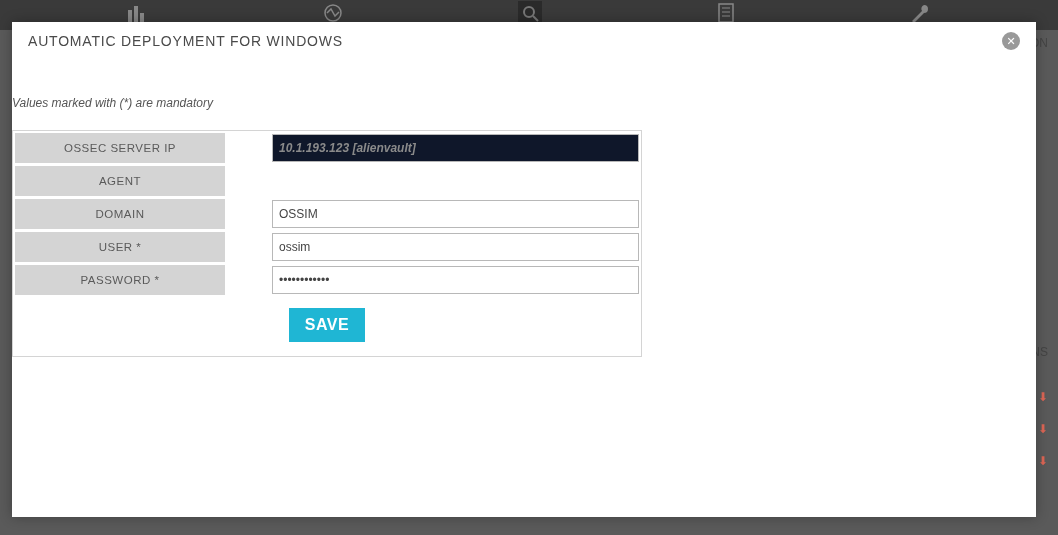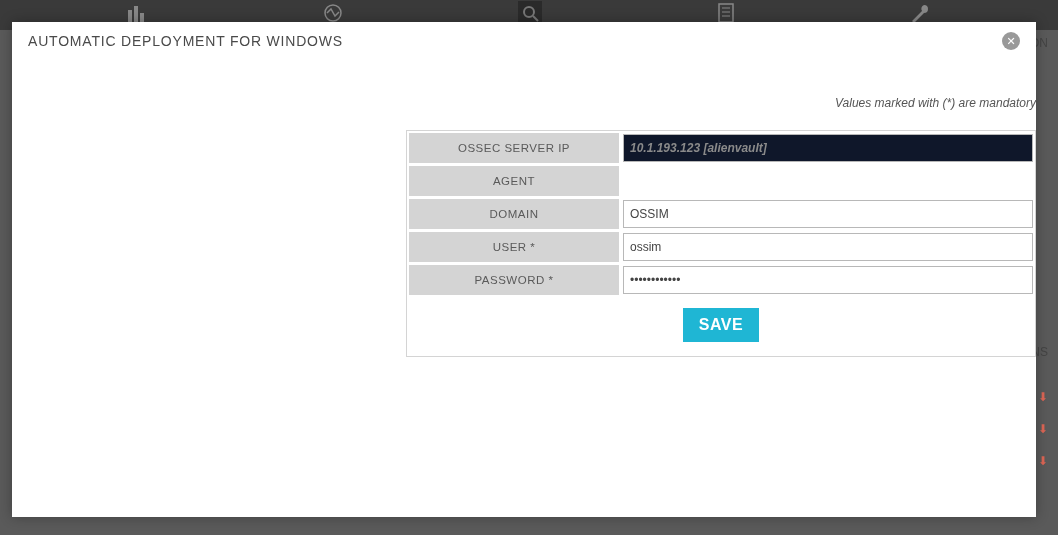--- a/index.html
+++ b/index.html
@@ -82,36 +82,37 @@
       align-items: center;
       justify-content: center;
       font-size: 11px;
       cursor: pointer;
       line-height: 1;
     }
     .modal-body {
       padding: 40px 0 6px 0;
       display: flex;
       flex-direction: column;
-      align-items: flex-end;
+      align-items: flex-start;
     }
     .mandatory-note {
       font-style: italic;
       color: #555;
       font-size: 12px;
       margin-bottom: 20px;
     }
     .form-box {
       border: 1px solid #d4d4d4;
       width: 630px;
       padding: 2px 2px 14px 2px;
     }
     .form-row {
       display: flex;
       margin-bottom: 3px;
+      gap: 43px;
     }
     .form-label {
       width: 210px;
       background: #d4d4d4;
       color: #5a5a5a;
       font-size: 11.5px;
       letter-spacing: 0.5px;
       display: flex;
       align-items: center;
       justify-content: center;

